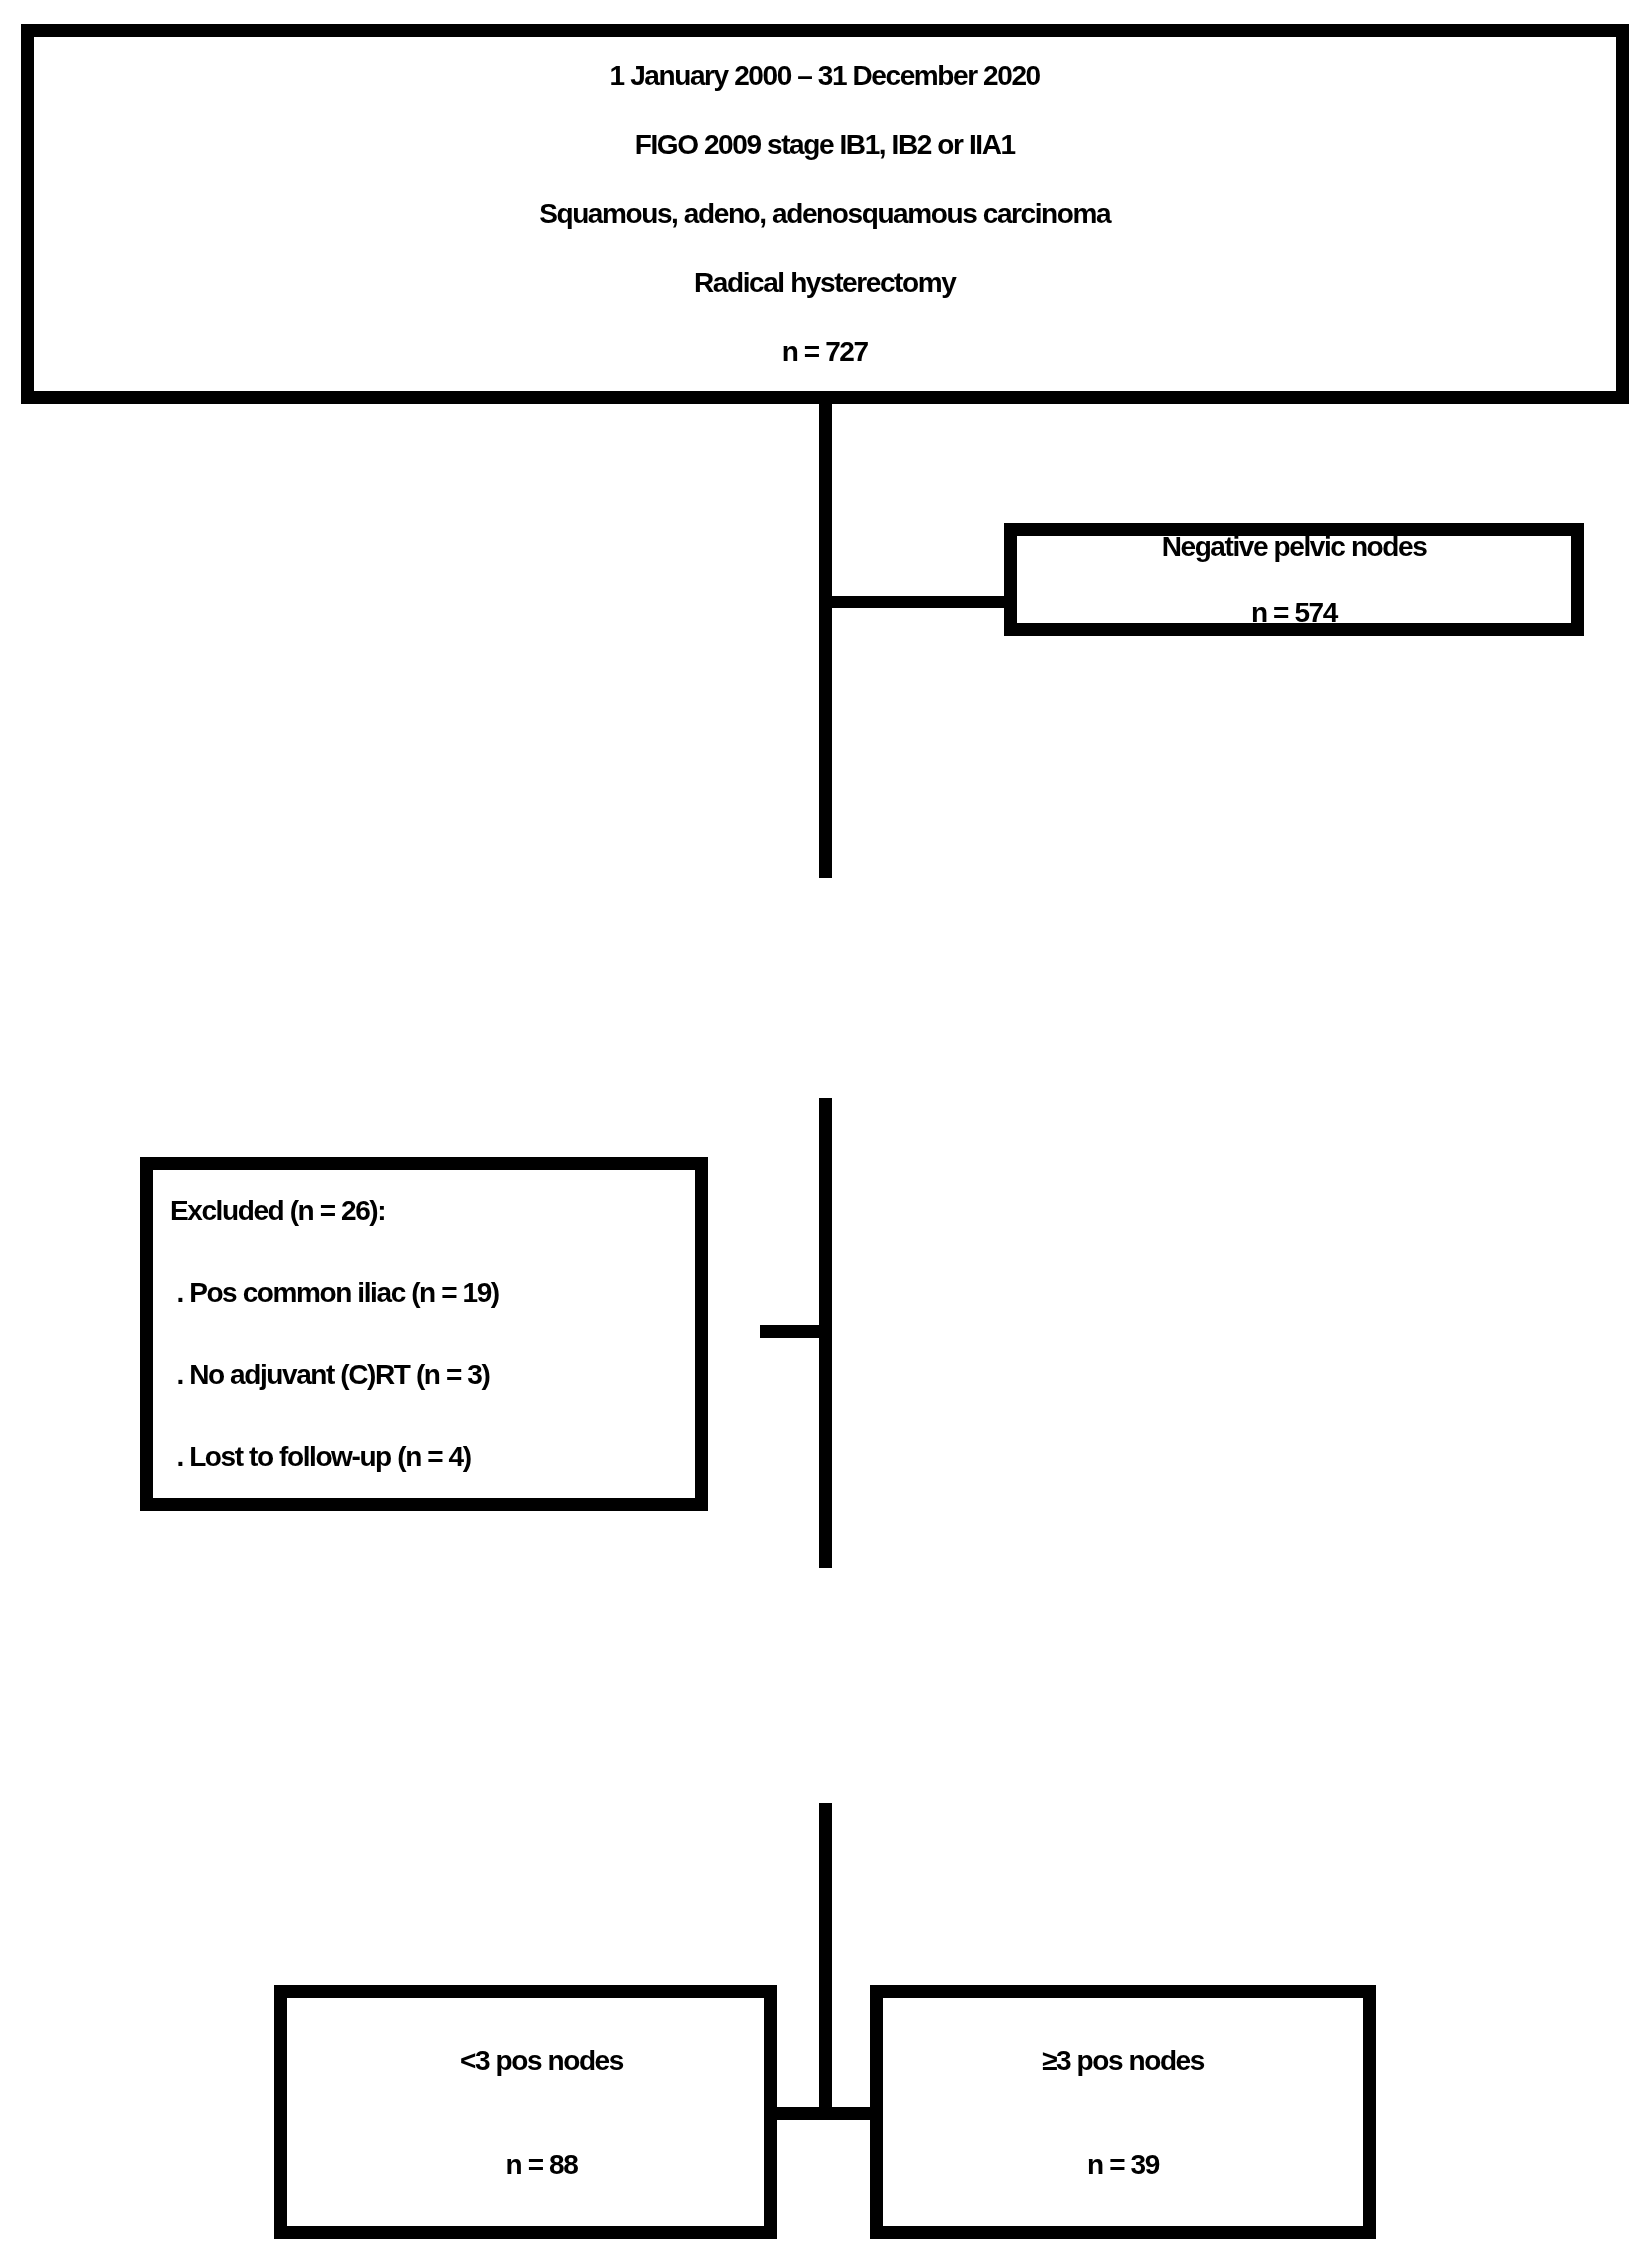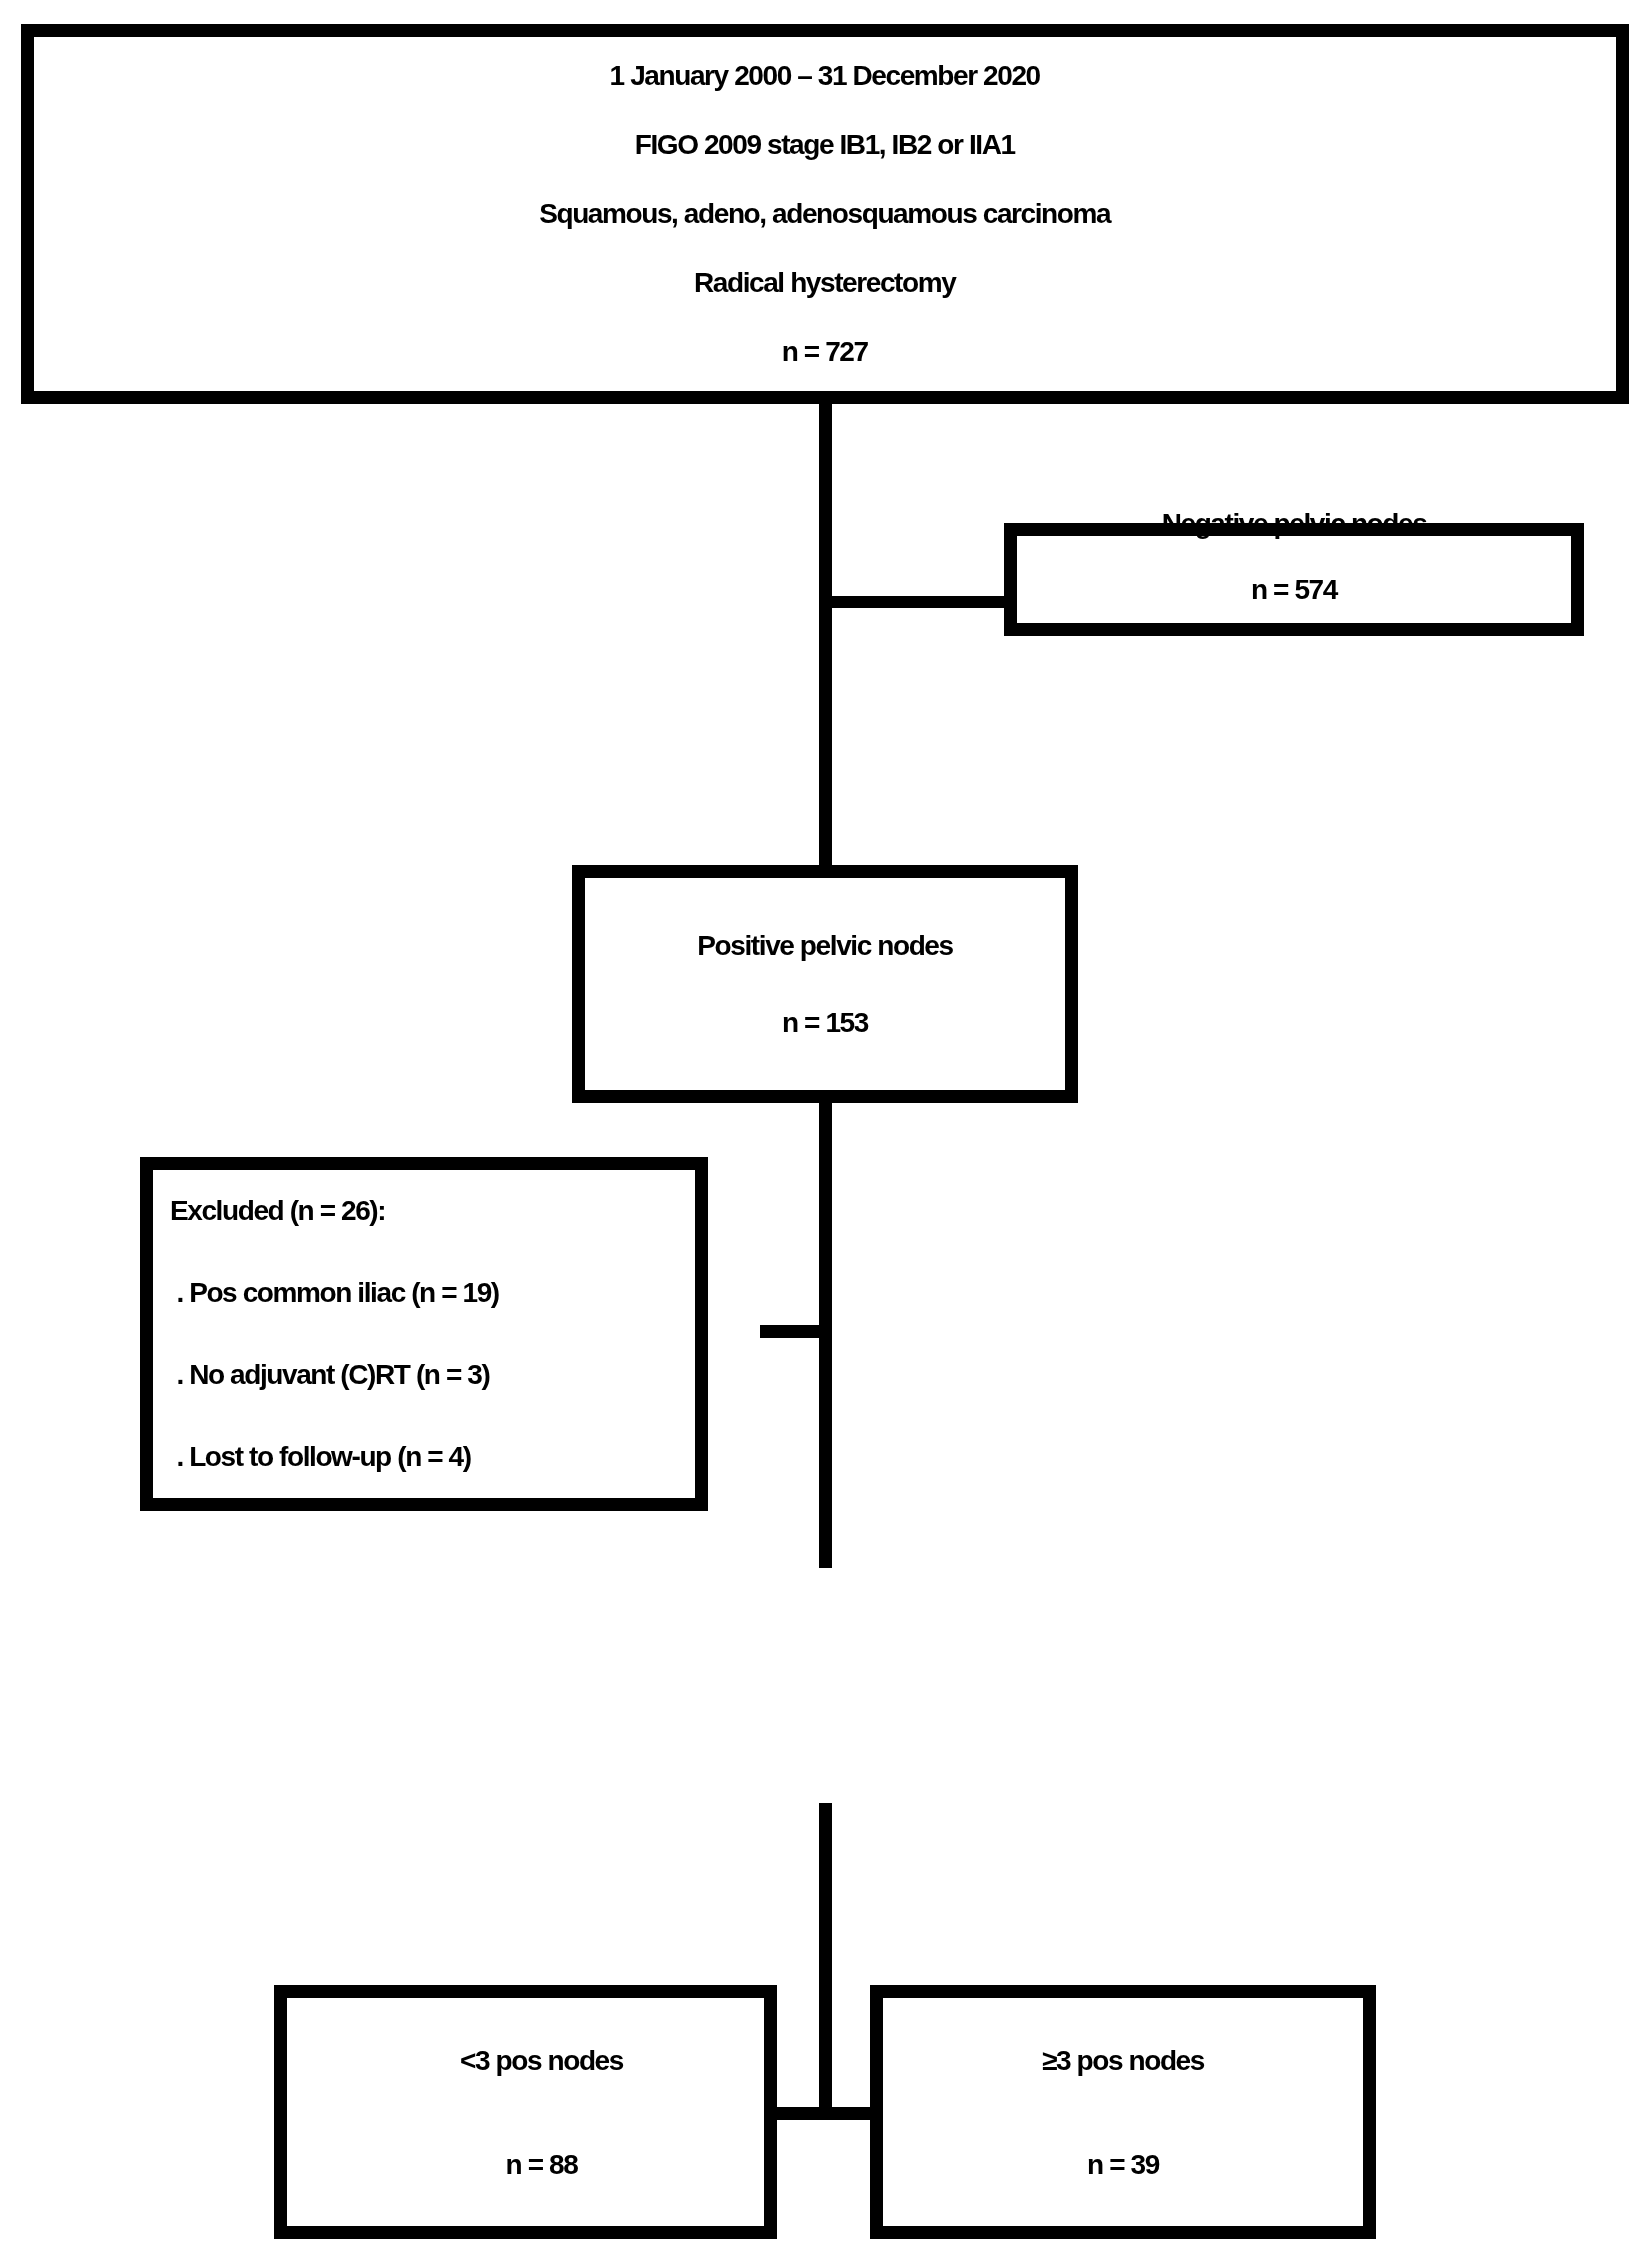--- a/index.html
+++ b/index.html
@@ -47,21 +47,21 @@
     text-align: left;
     padding-left: 17px;
     padding-right: 5.7px;
   }
   .box-excluded .line { line-height: 82px; }
   .box-lt3 .line, .box-ge3 .line { line-height: 71px; }
   .box-lt3, .box-ge3 { row-gap: 33px; }
 
   
   .box-inclusion { left: 20.7px;   top: 23.5px;   width: 1608px; height: 380px; }
-  .box-negative  { left: 1004px; top: 523px;  width: 580px;  height: 113px; justify-content: flex-end; }
+  .box-negative  { left: 1004px; top: 523px;  width: 580px;  height: 113px; }
   .box-positive  { left: 572px;  top: 865px; width: 506px;  height: 238px; }
   .box-excluded  { left: 140px;  top: 1157px; width: 568px;  height: 354px; }
   .box-study     { left: 570px;  top: 1555px; width: 511px;  height: 253px; }
   .box-lt3       { left: 274px;  top: 1985px; width: 503px;  height: 254px; padding-left: 32px; }
   .box-ge3       { left: 870px; top: 1985px; width: 506px;  height: 254px; text-align: center; }
 
   
   .conn-trunk-1 { left: 819px; top: 399px;  width: 13px;  height: 479px; }
   .conn-neg     { left: 826px; top: 596px;  width: 191px; height: 12px;  }
   .conn-trunk-2 { left: 819px; top: 1098px; width: 13px;  height: 470px; }
@@ -87,24 +87,20 @@
     <div class="line">Squamous, adeno, adenosquamous carcinoma</div>
     <div class="line">Radical hysterectomy</div>
     <div class="line">n = 727</div>
   </div>
 
   <div class="box box-negative">
     <div class="line">Negative pelvic nodes</div>
     <div class="line">n = 574</div>
   </div>
 
-  <div class="box box-positive">
-    <div class="line">Positive pelvic nodes</div>
-    <div class="line">n = 153</div>
-  </div>
 
   <div class="box box-excluded">
     <div class="line">Excluded (n = 26):</div>
     <div class="line"> . Pos common iliac (n = 19)</div>
     <div class="line"> . No adjuvant (C)RT (n = 3)</div>
     <div class="line"> . Lost to follow-up (n = 4)</div>
   </div>
 
 
   <div class="box box-lt3">

